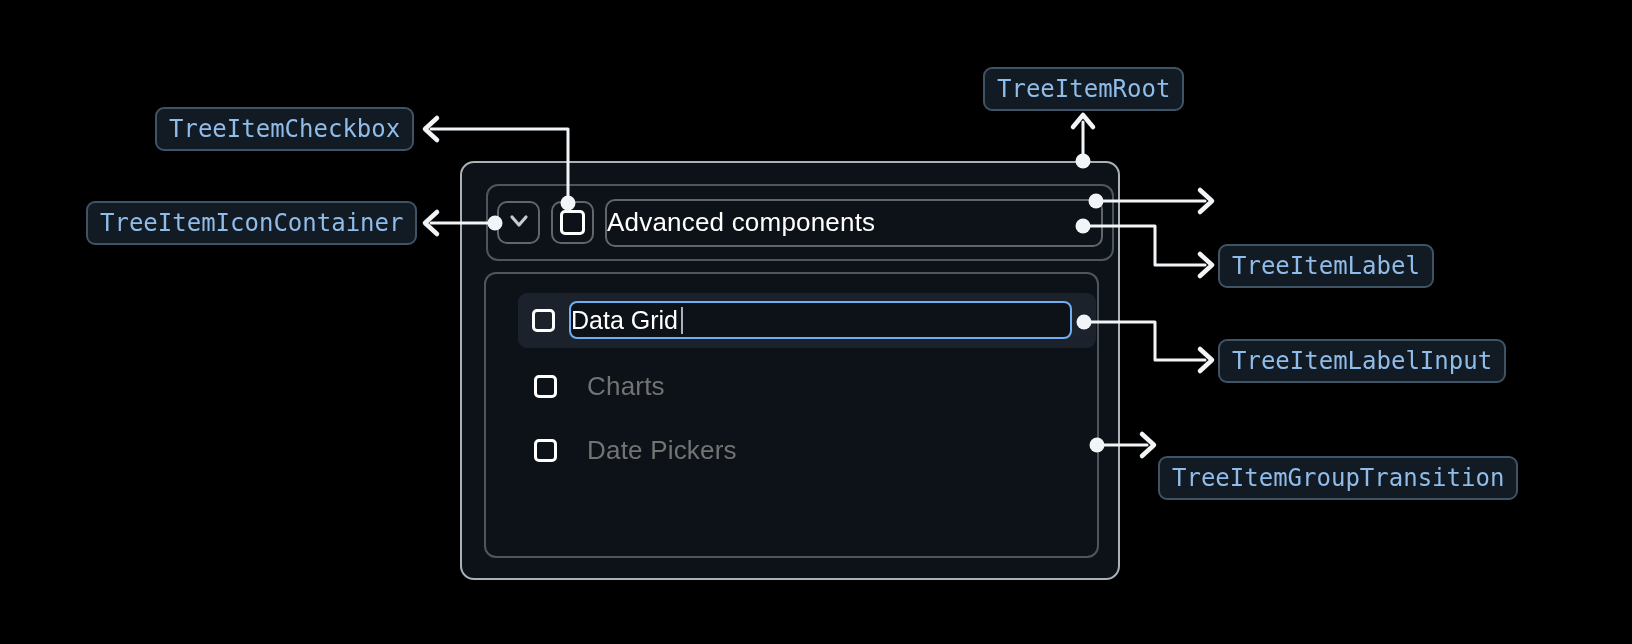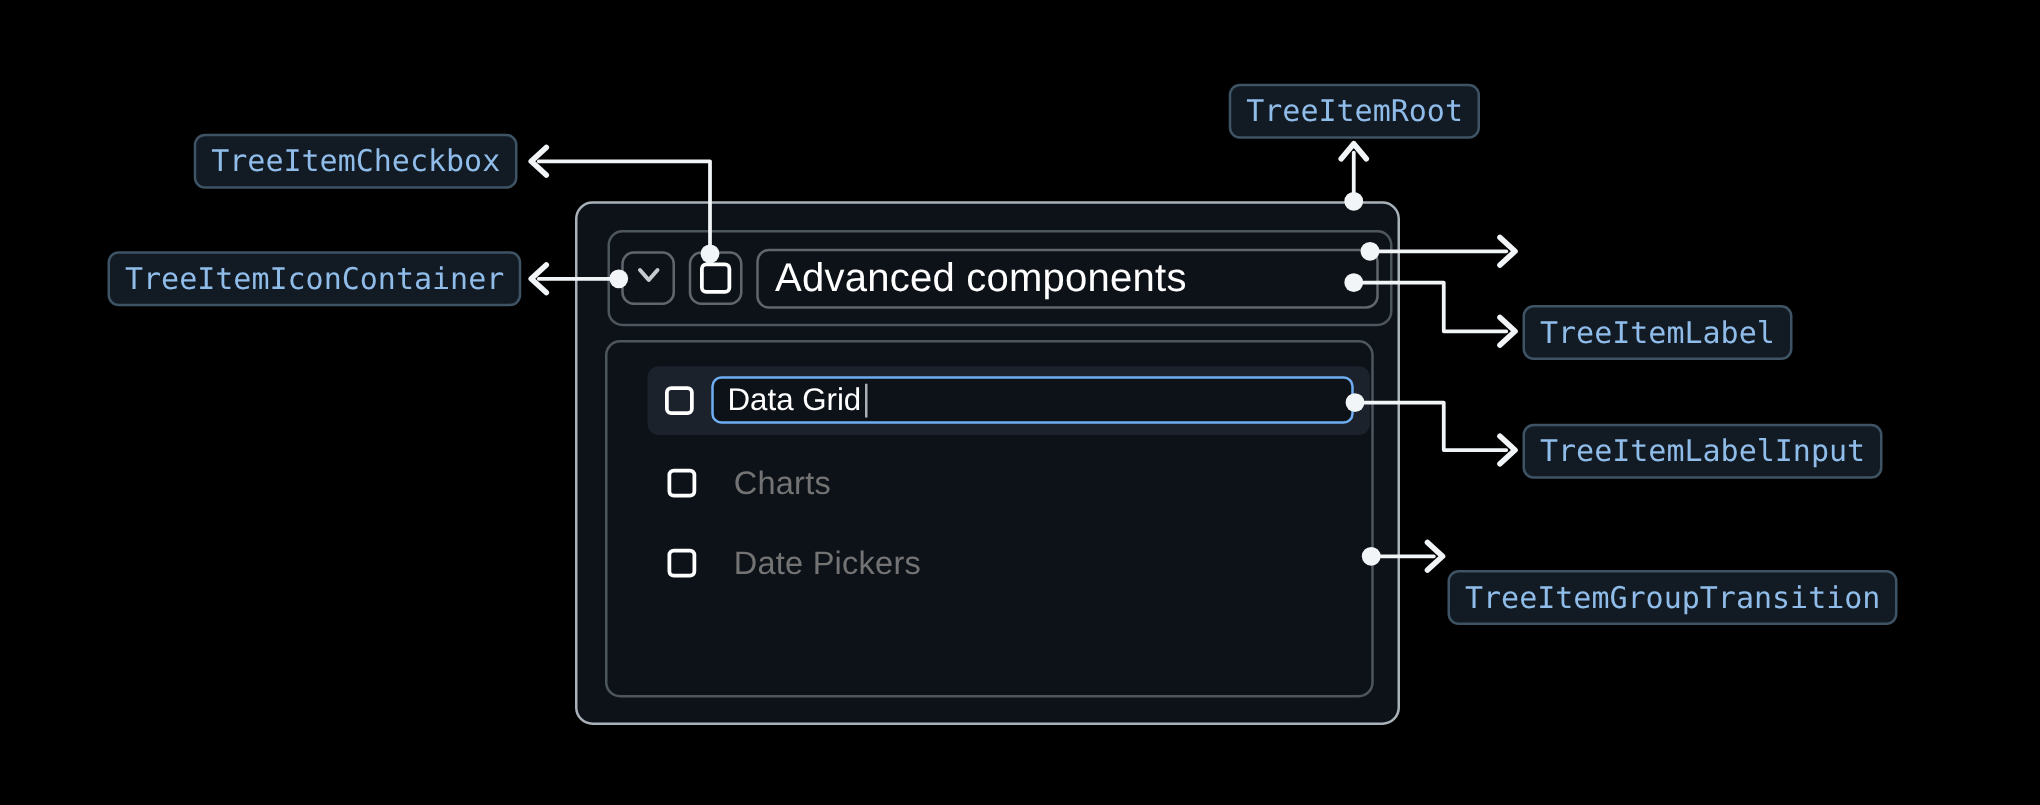--- a/index.html
+++ b/index.html
@@ -19,36 +19,36 @@
   }
   .sq-btn{
     width:39px;height:39px;border:2px solid #5F666E;border-radius:10px;
     display:flex;align-items:center;justify-content:center;flex:0 0 auto;background:transparent;
   }
   .cb-glyph{border:3px solid #FFFFFF;border-radius:5px;background:transparent;}
   .cb-glyph.big{width:19px;height:19px;}
   .cb-glyph.small{width:17px;height:17px;}
   .label-box{
     flex:1;height:44px;border:2px solid #5F666E;border-radius:10px;
-    display:flex;align-items:center;padding-left:13px;
-    color:#FFFFFF;font-size:32px;letter-spacing:0.2px;
+    display:flex;align-items:center;
+    color:#FFFFFF;font-size:26px;letter-spacing:0.2px;
   }
   .group{
     position:absolute;left:22px;top:109px;width:611px;height:282px;
     border:2px solid #4E565D;border-radius:12px;
   }
   .row-highlight{
     position:absolute;left:32px;top:19px;width:578px;height:55px;
     background:#1B222C;border-radius:9px;
   }
   .row-highlight .cb-glyph{position:absolute;left:14px;top:16px;}
   .edit-input{
     position:absolute;left:51px;top:8px;width:499px;height:34px;
     background:#0D1218;border:2px solid #6FAEF2;border-radius:8px;
-    display:flex;align-items:center;padding-left:11px;
+    display:flex;align-items:center;
     color:#FFFFFF;font-size:25px;
   }
   .caret{display:inline-block;width:2px;height:27px;background:#A9B0B8;margin-left:3px;}
   .tree-row{position:absolute;left:48px;display:flex;align-items:center;gap:30px;height:26px;}
   .tree-row .lbl{color:#737373;font-size:26px;letter-spacing:0.2px;}
   
   .chip{
     position:absolute;box-sizing:border-box;
     background:#121A24;border:2px solid #3E5364;border-radius:9px;
     color:#8FBCE8;font-family:"DejaVu Sans Mono","Liberation Mono",monospace;

